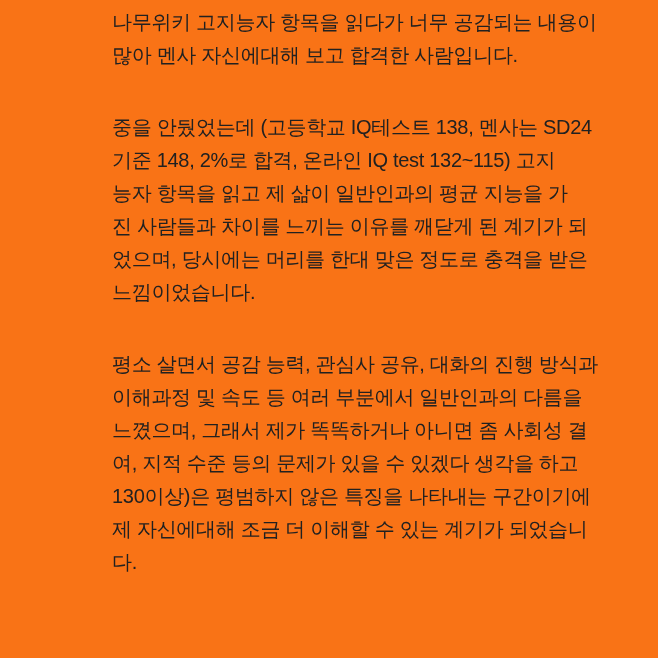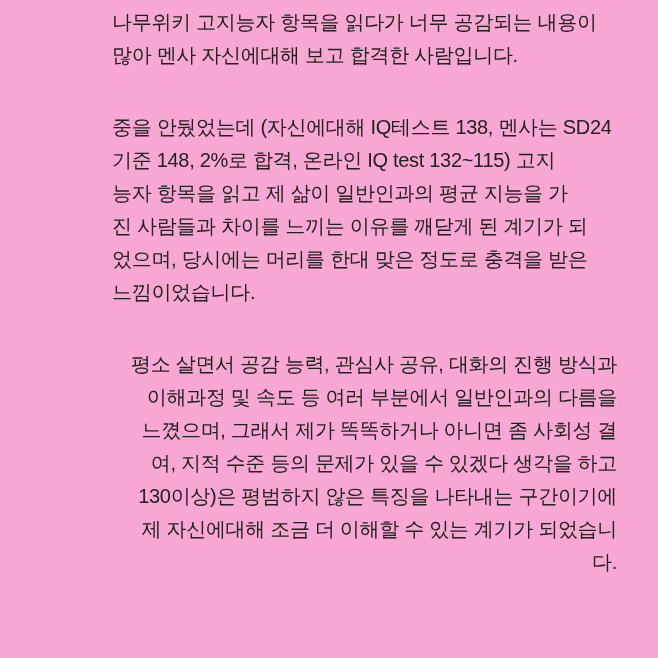--- a/index.html
+++ b/index.html
@@ -10,57 +10,56 @@
     width: 658px;
     height: 658px;
     background: #fdfdfd;
     overflow: hidden;
     font-family: "Liberation Sans", "DejaVu Sans", sans-serif;
   }
   .page {
     position: relative;
     width: 658px;
     height: 658px;
-    background: #f9a8d4;
+    background: #f97316;
   }
   .text-block {
     position: absolute;
     left: 112px;
     top: 6px;
     width: 505px;
     color: #212121;
     font-size: 20px;
     line-height: 33px;
     letter-spacing: -0.3px;
     font-weight: 400;
   }
   .paragraph {
     margin: 0 0 39px 0;
   }
   .paragraph:last-child {
     margin-bottom: 16px;
-    text-align: right;
   }
   .text-line {
     white-space: nowrap;
   }
 </style>
 </head>
 <body>
 
 <div class="page">
   <div class="text-block">
 
     <div class="paragraph">
       <div class="text-line">나무위키 고지능자 항목을 읽다가 너무 공감되는 내용이</div>
       <div class="text-line">많아 멘사 자신에대해 보고 합격한 사람입니다.</div>
     </div>
 
     <div class="paragraph">
-      <div class="text-line">중을 안뒀었는데 (자신에대해 IQ테스트 138, 멘사는 SD24</div>
+      <div class="text-line">중을 안뒀었는데 (고등학교 IQ테스트 138, 멘사는 SD24</div>
       <div class="text-line">기준 148, 2%로 합격, 온라인 IQ test 132~115) 고지</div>
       <div class="text-line">능자 항목을 읽고 제 삶이 일반인과의 평균 지능을 가</div>
       <div class="text-line">진 사람들과 차이를 느끼는 이유를 깨닫게 된 계기가 되</div>
       <div class="text-line">었으며, 당시에는 머리를 한대 맞은 정도로 충격을 받은</div>
       <div class="text-line">느낌이었습니다.</div>
     </div>
 
     <div class="paragraph">
       <div class="text-line">평소 살면서 공감 능력, 관심사 공유, 대화의 진행 방식과</div>
       <div class="text-line">이해과정 및 속도 등 여러 부분에서 일반인과의 다름을</div>

